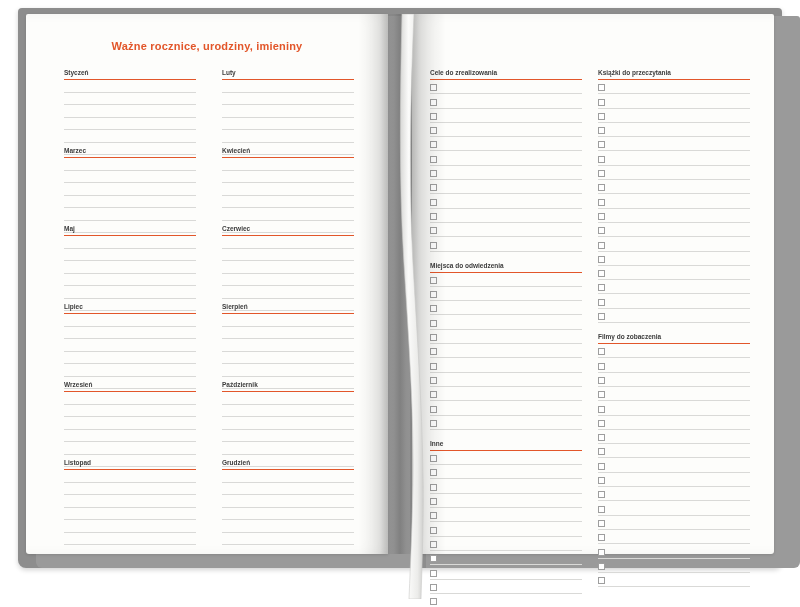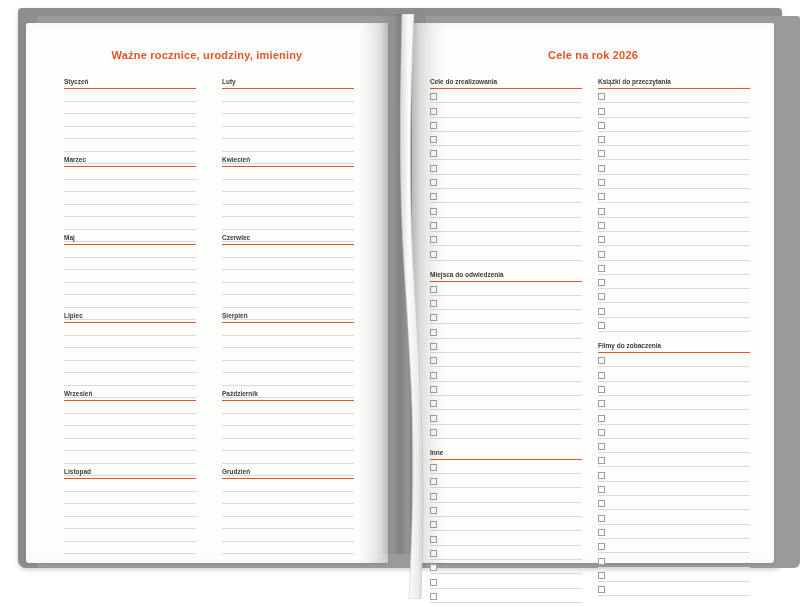--- a/index.html
+++ b/index.html
@@ -51,21 +51,20 @@
     border-radius: 0 3px 6px 0;
   }
 
   
   .page {
     position: absolute;
     top: 14px;
     width: 362px;
     height: 540px;
     background: #fdfdfb;
-    margin-top: 9px;
   }
   .page.left {
     left: 26px;
     border-radius: 2px 0 0 3px;
     box-shadow: inset -14px 0 22px -14px rgba(0,0,0,0.22),
                 0 1px 3px rgba(0,0,0,0.12);
   }
   .page.right {
     left: 412px;
     border-radius: 0 2px 3px 0;
@@ -339,21 +338,20 @@
             <div class="rule"></div>
             <div class="rule"></div>
             <div class="rule"></div>
           </div>
         </div>
       </div>
     <div class="curl-left"></div>
   </div>
 
   <div class="page right">
-    <div class="page-title">Cele na rok 2026</div>
     <div class="goals-col c1" id="goals-col-1">
         <div class="section-head">Cele do zrealizowania</div>
         <div>
           <div class="check-row">
             <span class="checkbox"></span>
             <span class="check-line"></span>
           </div>
           <div class="check-row">
             <span class="checkbox"></span>
             <span class="check-line"></span>

